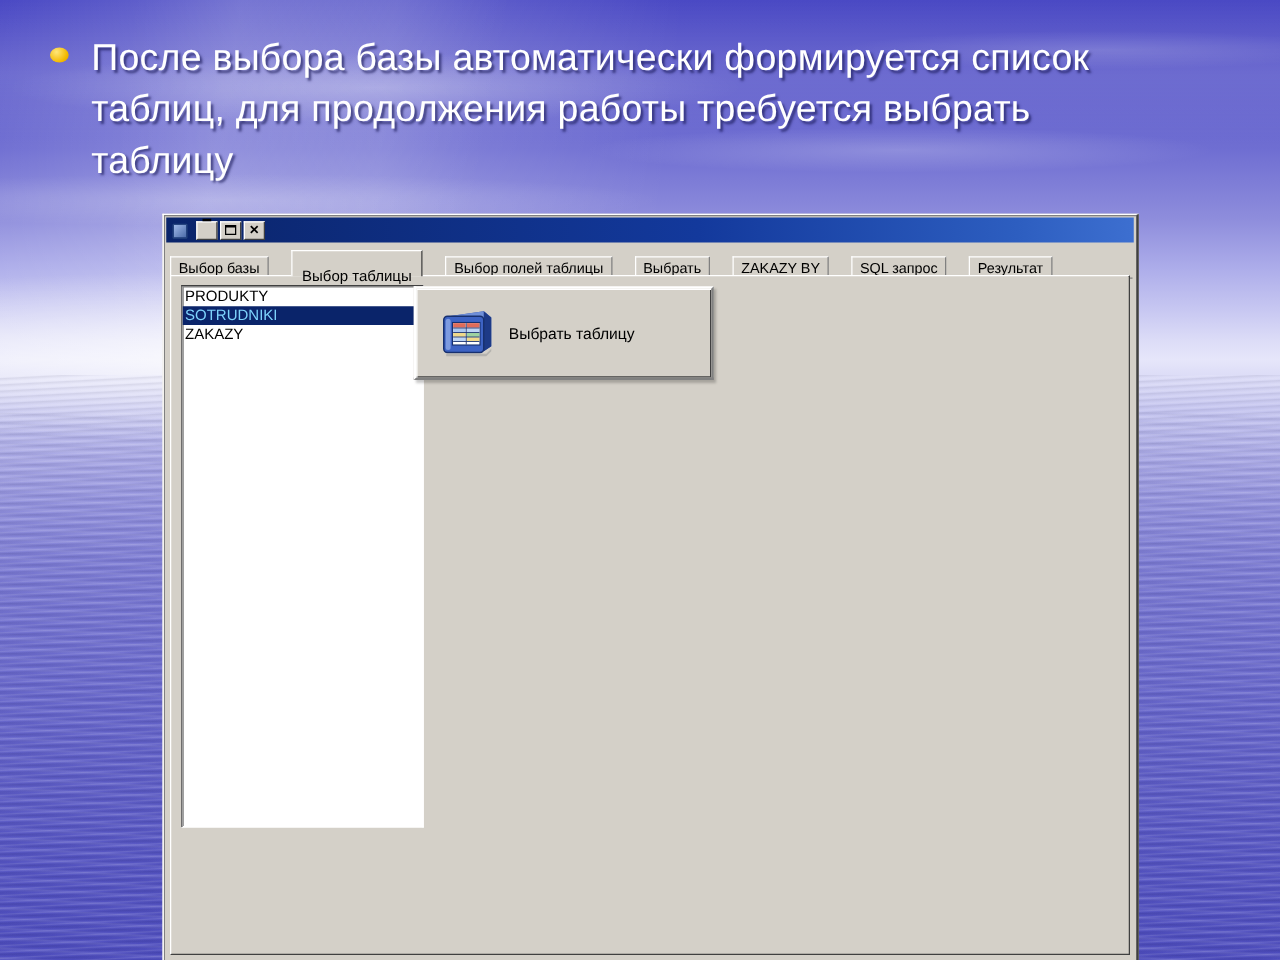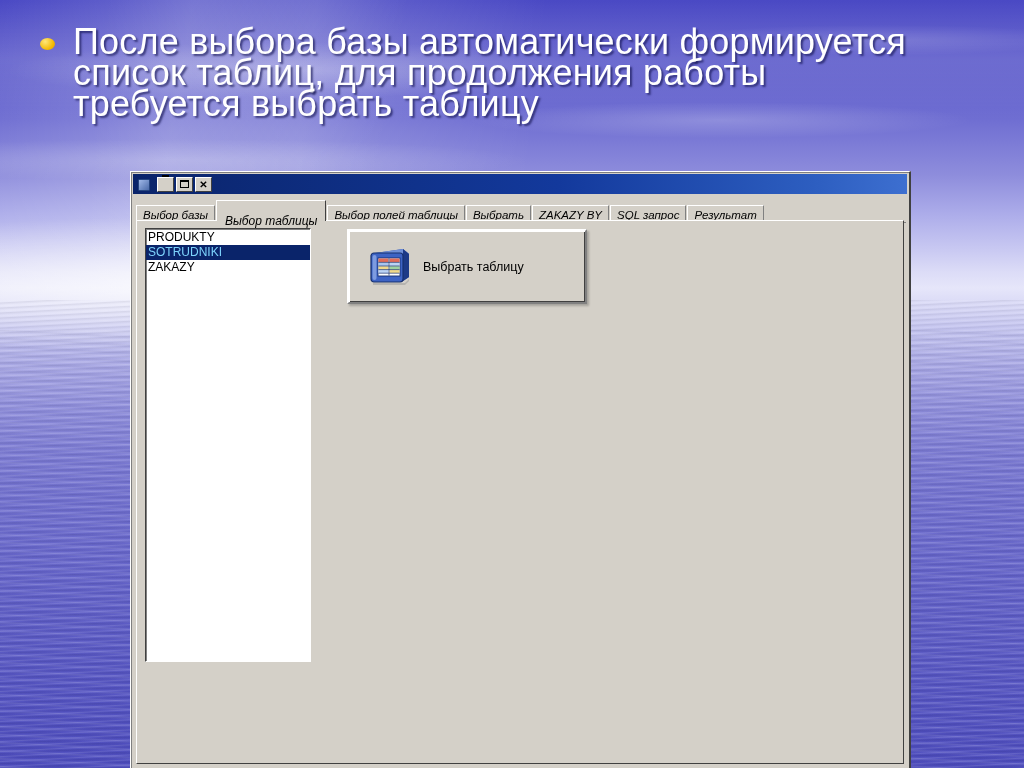--- a/index.html
+++ b/index.html
@@ -96,22 +96,22 @@
   #bullet-dot {
     width: 15px; height: 12px;
     border-radius: 50%;
     background: radial-gradient(circle at 35% 30%, #ffe77a, #f3b900 65%, #d79a00);
     margin-top: 12px;
     margin-right: 18px;
     flex: 0 0 auto;
   }
   #bullet-text {
     color: #ffffff;
-    font-size: 36px;
-    line-height: 31px;
+    font-size: 30px;
+    line-height: 41px;
     font-weight: normal;
     text-shadow: 2px 2px 2px rgba(20,20,80,.65);
     letter-spacing: .2px;
   }
 
   
   #app-window {
     position: absolute;
     left: 130px;
     top: 171px;
@@ -212,24 +212,23 @@
     border-left: 1px solid #ffffff;
     border-right: 1px solid #808080;
     border-bottom: none;
     font-size: 11.5px;
     color: #000;
     padding: 2px 6px 2px 6px;
     height: 18px;
     line-height: 14px;
     white-space: nowrap;
     box-sizing: border-box;
-    margin-right: 1px;
+    margin-right: 18px;
     position: relative;
     top: 2px;
-    font-style: italic;
   }
   .tab.selected {
     height: 21px;
     top: 0;
     padding: 13px 8px 3px 8px;
     font-size: 12px;
     border-right: 1px solid #404040;
     z-index: 3;
     background: #d4d0c8;
   }
@@ -249,21 +248,21 @@
     border-top: 1px solid #ffffff;
     border-left: 1px solid #ffffff;
     border-right: 1px solid #404040;
     border-bottom: 1px solid #404040;
   }
 
   
   #tables-listbox {
     position: absolute;
     left: 8px; top: 7px;
-    width: 166px;
+    width: 194px;
     height: 434px;
     background: #ffffff;
     border-top: 1px solid #404040;
     border-left: 1px solid #404040;
     border-right: 1px solid #ffffff;
     border-bottom: 1px solid #ffffff;
     box-shadow: 1px 1px 0 #808080 inset;
     box-sizing: border-box;
     overflow: hidden;
     padding-top: 1px;
@@ -277,21 +276,21 @@
     white-space: nowrap;
   }
   .list-item.selected {
     background: #0a246a;
     color: #7dd3fc;
   }
 
   
   #select-table-button {
     position: absolute;
-    left: 210px; top: 8px;
+    left: 194px; top: 8px;
     width: 240px;
     height: 75px;
     background: #d4d0c8;
     border-top: 2px solid #ffffff;
     border-left: 2px solid #ffffff;
     border-right: 2px solid #808080;
     border-bottom: 2px solid #808080;
     box-shadow: 1px 1px 0 #ffffff inset, -1px -1px 0 #404040 inset, 2px 2px 2px rgba(0,0,0,.22);
     box-sizing: border-box;
     display: flex;

